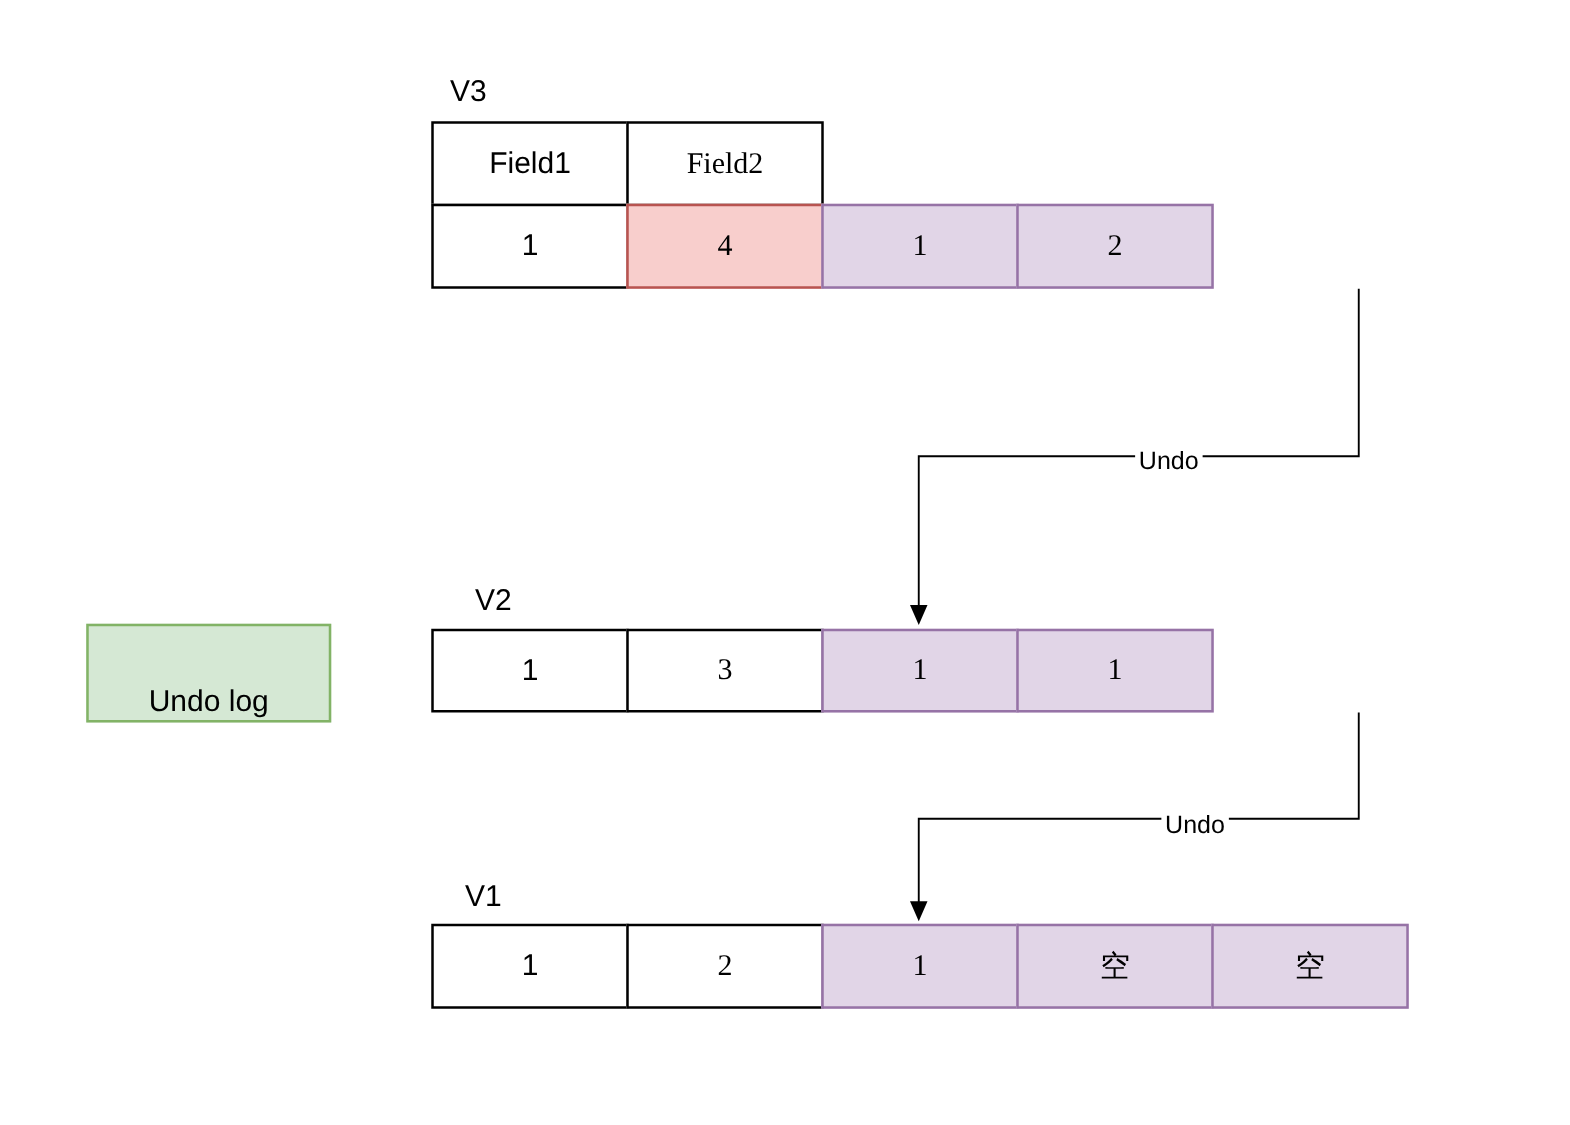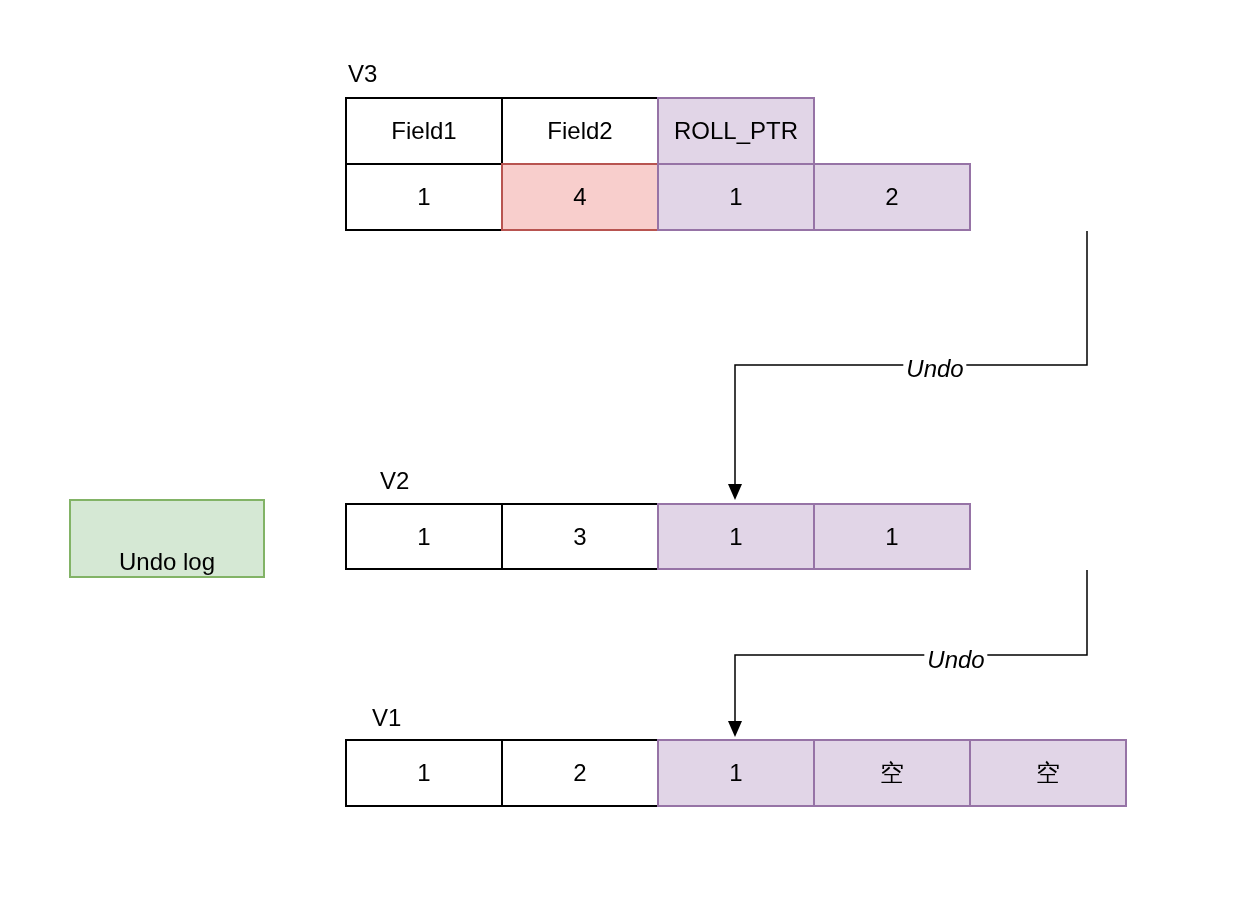--- a/index.html
+++ b/index.html
@@ -27,21 +27,21 @@
     width: 158px;
     height: 68px;
     display: flex;
     align-items: center;
     justify-content: center;
     border: 2px solid var(--line-color, #000000);
     background: #ffffff;
     font-size: 24px;
     white-space: nowrap;
   }
-  .row .cell + .cell { margin-left: -2px; }
+  .row .cell + .cell { margin-left: -2px; font-family: Liberation Serif, serif; }
   .cell.purple {
     background: var(--purple-fill, #e1d5e7);
     border-color: var(--purple-border, #9673a6);
     position: relative; z-index: 2;
   }
   .cell.pink {
     background: var(--pink-fill, #f8cecc);
     border-color: var(--pink-border, #b85450);
     position: relative; z-index: 1;
   }
@@ -68,39 +68,37 @@
     stroke: var(--line-color, #000000);
     stroke-width: 1.5;
   }
   svg.arrow-layer polygon { fill: var(--line-color, #000000); }
 
   .edge-label {
     position: absolute;
     transform: translate(-50%, -50%);
     background: var(--background, #ffffff);
     padding: 0 3px;
-    font-size: 24px;
+    font-size: 20px;
     line-height: 28px;
     white-space: nowrap;
     z-index: 3;
-    font-style: italic;
   }
 </style>
 </head>
 <body>
 
 <div class="canvas">
 
-  <div class="vlabel" style="left:348px; top:60px">V3</div>
+  <div class="vlabel" style="left:360px; top:60px">V3</div>
 
   <div class="tbl" id="table-v3" style="left:345px; top:97px">
     <div class="row">
       <div class="cell">Field1</div>
       <div class="cell">Field2</div>
-      <div class="cell purple">ROLL_PTR</div>
     </div>
     <div class="row">
       <div class="cell">1</div>
       <div class="cell pink">4</div>
       <div class="cell purple">1</div>
       <div class="cell purple">2</div>
     </div>
   </div>
 
   <div class="vlabel" style="left:380px; top:467px">V2</div>

